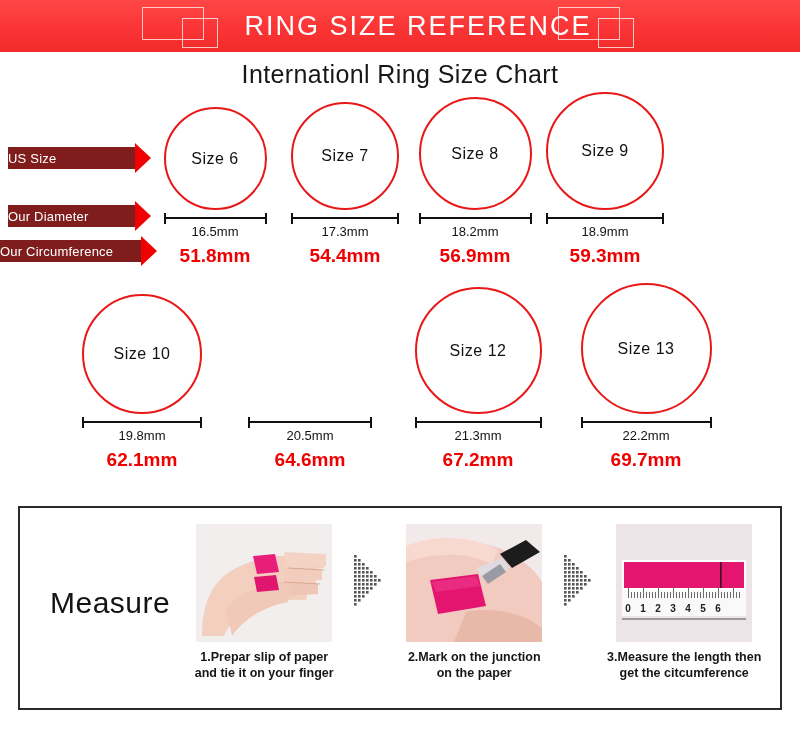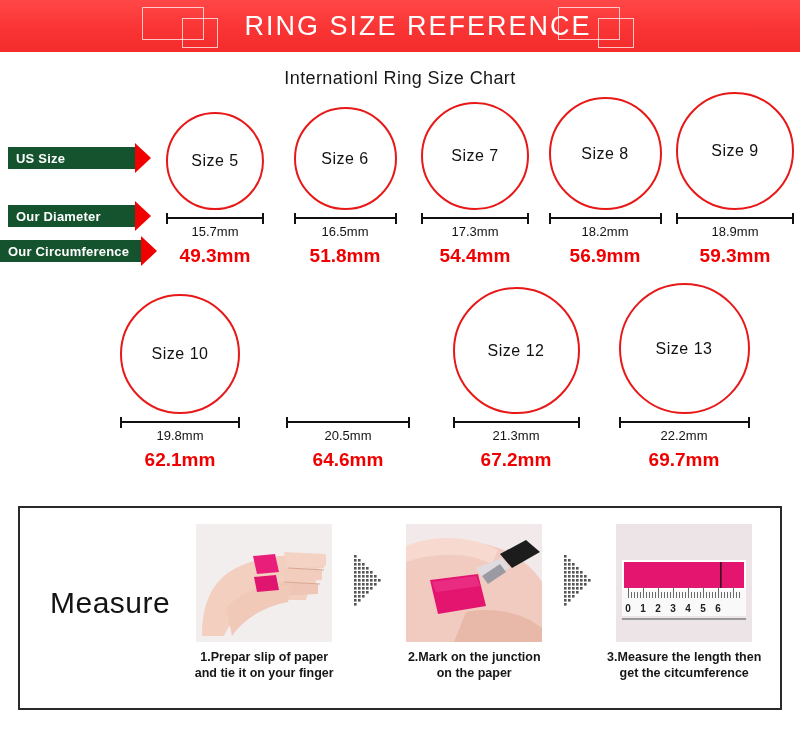--- a/index.html
+++ b/index.html
@@ -46,38 +46,36 @@
   }
   .deco .rect.big   { left: 0px;  top: 2px;  width: 62px; height: 33px; }
   .deco .rect.small { left: 40px; top: 13px; width: 36px; height: 30px; }
 
   
   .subtitle {
     position: absolute;
     left: 0; top: 60px;
     width: 800px;
     text-align: center;
-    font-size: 18px;
+    font-size: 25px;
     color: #181818;
     letter-spacing: 0.4px;
-    margin-top: 8px;
   }
 
   
   .arrow-label {
     position: absolute;
     height: 22px;
     display: flex;
     align-items: center;
     color: #ffffff;
     font-size: 13px;
-    font-weight: 700;
+    font-weight: 400;
     letter-spacing: 0.2px;
-    padding-left: 8px;
-    background: #14532d;
+    background: #7f1d1d;
     white-space: nowrap;
   }
   .arrow-label::after {
     content: "";
     position: absolute;
     right: -15px; top: 50%;
     transform: translateY(-50%);
     width: 0; height: 0;
     border-top: 15px solid transparent;
     border-bottom: 15px solid transparent;
@@ -236,32 +234,20 @@
 </div>
 <div class="arrow-label arrow-diam">
   <span>Our Diameter</span>
 </div>
 <div class="arrow-label arrow-circ">
   <span>Our Circumference</span>
 </div>
 
 <div class="size-row row-1" id="row1" style="padding-left: 150px; align-items: flex-end;">
     <div class="size-cell" style="width: 130px;">
-      <div class="ring-circle" style="width: 98px; height: 98px;">
-        <div class="ring-label">Size 5</div>
-      </div>
-      <div class="dim-line" style="width: 98px;">
-        <div class="bar"></div>
-        <div class="tick l"></div>
-        <div class="tick r"></div>
-      </div>
-      <div class="dim-text">15.7mm</div>
-      <div class="circ-text">49.3mm</div>
-    </div>
-    <div class="size-cell" style="width: 130px;">
       <div class="ring-circle" style="width: 103px; height: 103px;">
         <div class="ring-label">Size 6</div>
       </div>
       <div class="dim-line" style="width: 103px;">
         <div class="bar"></div>
         <div class="tick l"></div>
         <div class="tick r"></div>
       </div>
       <div class="dim-text">16.5mm</div>
       <div class="circ-text">51.8mm</div>
@@ -296,21 +282,21 @@
       </div>
       <div class="dim-line" style="width: 118px;">
         <div class="bar"></div>
         <div class="tick l"></div>
         <div class="tick r"></div>
       </div>
       <div class="dim-text">18.9mm</div>
       <div class="circ-text">59.3mm</div>
     </div>
   </div>
-<div class="size-row row-2" id="row2" style="padding-left: 96px; align-items: flex-end;">
+<div class="size-row row-2" id="row2" style="padding-left: 58px; align-items: flex-end;">
     <div class="size-cell" style="width: 168px;">
       <div class="ring-circle" style="width: 120px; height: 120px;">
         <div class="ring-label">Size 10</div>
       </div>
       <div class="dim-line" style="width: 120px;">
         <div class="bar"></div>
         <div class="tick l"></div>
         <div class="tick r"></div>
       </div>
       <div class="dim-text">19.8mm</div>

